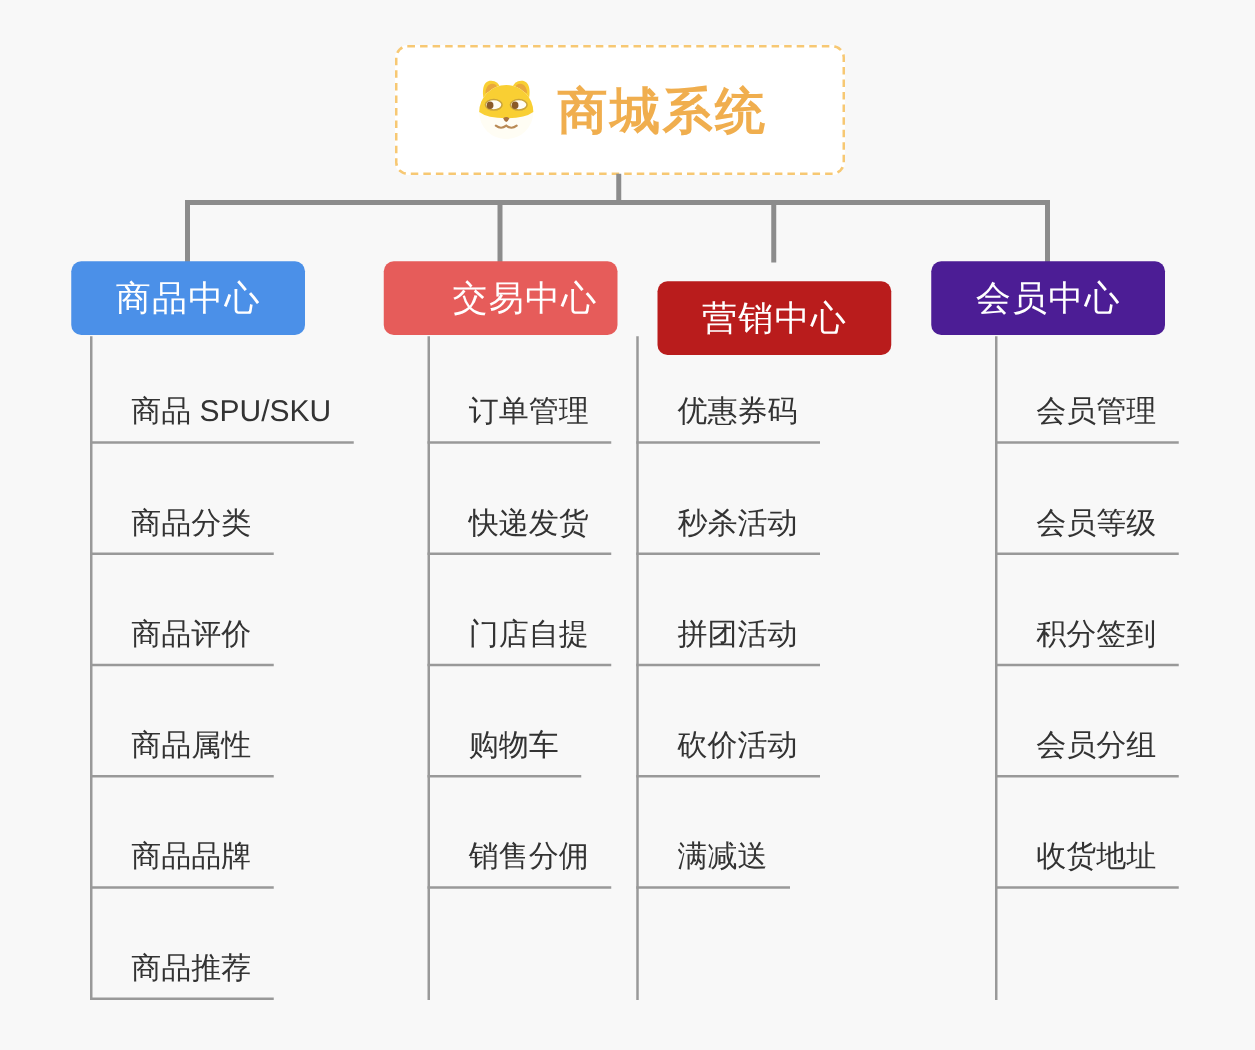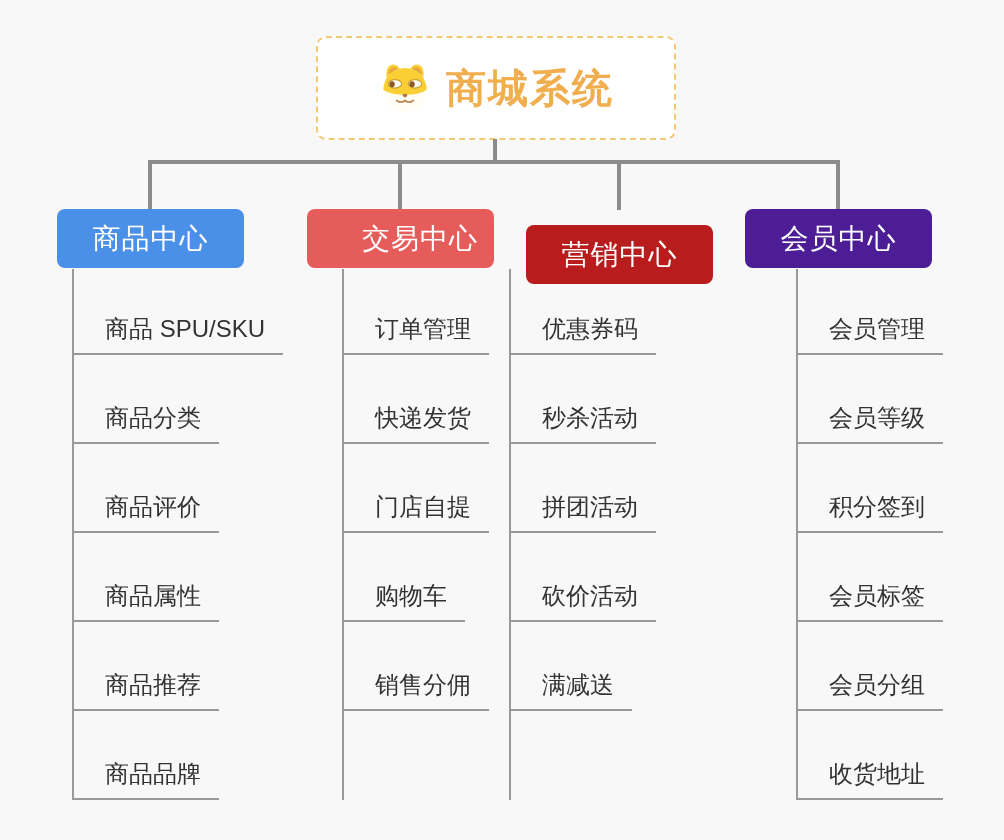--- a/index.html
+++ b/index.html
@@ -112,22 +112,22 @@
   <div class="branch-header bh-0" style="background: rgb(75, 144, 232);">商品中心</div>
   <div class="branch-header bh-1" style="background: rgb(230, 92, 90); padding-left: 39px;">交易中心</div>
   <div class="branch-header bh-2" style="background: #b91c1c; margin-top: 16px;">营销中心</div>
   <div class="branch-header bh-3" style="background: #4c1d95;">会员中心</div>
 
   <div class="column col-0">
     <div class="child">商品 SPU/SKU</div>
     <div class="child">商品分类</div>
     <div class="child">商品评价</div>
     <div class="child">商品属性</div>
+    <div class="child">商品品牌</div>
     <div class="child">商品推荐</div>
-    <div class="child">商品品牌</div>
   </div>
 
   <div class="column col-1">
     <div class="child">订单管理</div>
     <div class="child">快递发货</div>
     <div class="child">门店自提</div>
     <div class="child">购物车</div>
     <div class="child">销售分佣</div>
   </div>
 
@@ -136,18 +136,17 @@
     <div class="child">秒杀活动</div>
     <div class="child">拼团活动</div>
     <div class="child">砍价活动</div>
     <div class="child">满减送</div>
   </div>
 
   <div class="column col-3">
     <div class="child">会员管理</div>
     <div class="child">会员等级</div>
     <div class="child">积分签到</div>
-    <div class="child">会员标签</div>
     <div class="child">会员分组</div>
     <div class="child">收货地址</div>
   </div>
 
 </div>
 
 </body></html>

